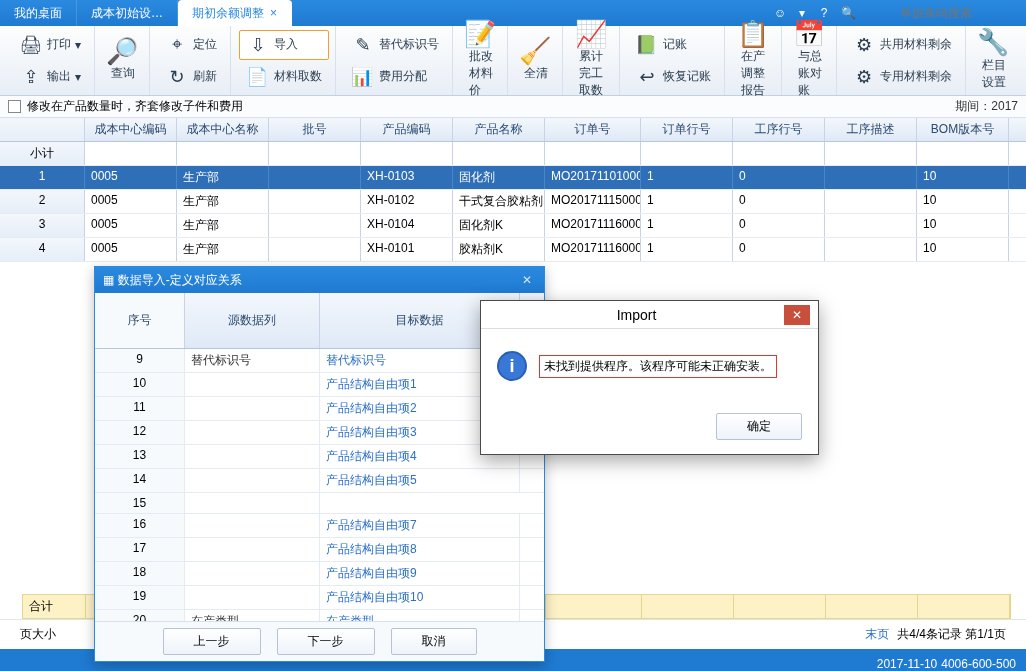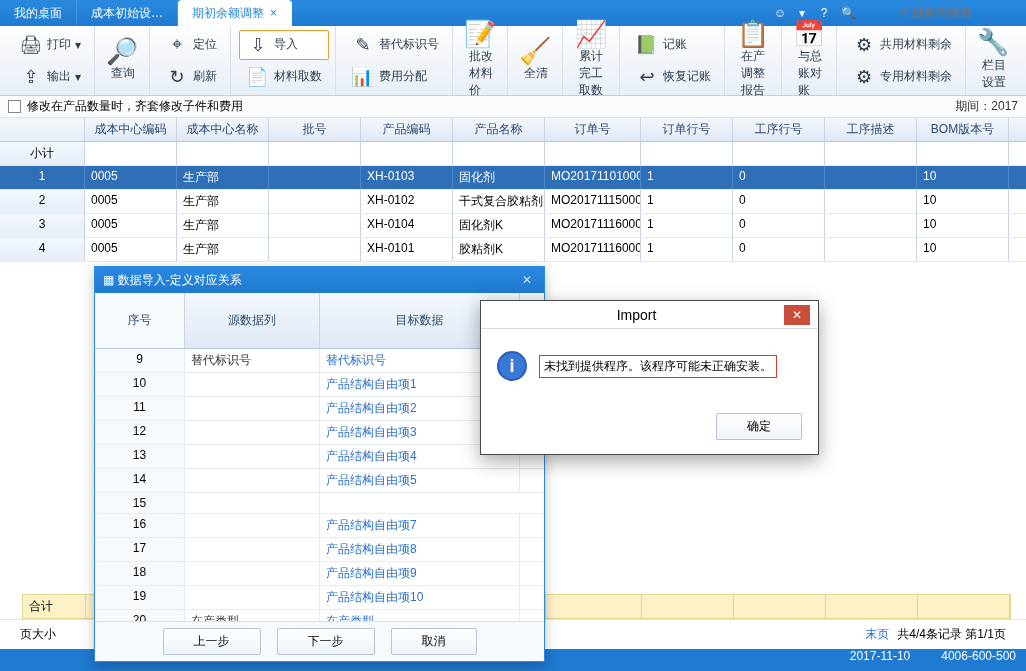--- a/index.html
+++ b/index.html
@@ -32,21 +32,21 @@
 .gr.sel>div{border-right-color:#4a85c7;}
 .rowhead{width:85px;background:linear-gradient(#f3f7fc,#e6eef8);text-align:center;}
 .gr.sel .rowhead{background:#2f6fb7;}
 .c-code{width:92px}.c-name{width:92px}.c-batch{width:92px}.c-pcode{width:92px}.c-pname{width:92px}.c-order{width:96px}.c-orow{width:92px}.c-prow{width:92px}.c-desc{width:92px}.c-bom{width:92px}
 .subtotal-row{display:flex;border-bottom:1px solid #e5ebf3;}
 .subtotal-row>div{border-right:1px solid #c8d4e6;padding:3px 6px;}
 .total-row{position:absolute;left:22px;bottom:52px;display:flex;background:#fdf1c6;border:1px solid #e4d58f;}
 .total-row>div{border-right:1px solid #e4d58f;padding:3px 6px;}
 .pager{position:absolute;left:0;right:0;bottom:22px;height:30px;display:flex;align-items:center;gap:8px;padding:0 20px;background:#fff;border-top:1px solid #e1e6ee;}
 .pager .link{color:#2a6fc9;cursor:pointer;}
-.status{position:absolute;left:0;right:0;bottom:0;height:22px;background:#1f7ad1;color:#fff;display:flex;align-items:flex-start;justify-content:flex-end;padding:0 10px;gap:31px;}
+.status{position:absolute;left:0;right:0;bottom:0;height:22px;background:#1f7ad1;color:#fff;display:flex;align-items:flex-end;justify-content:flex-end;padding:0 10px;gap:4px;}
 
 .dlg{position:absolute;left:94px;top:266px;width:451px;background:#fff;border:1px solid #2a8ae0;box-shadow:0 4px 12px rgba(0,0,0,.25);}
 .dlg-t{height:26px;background:linear-gradient(#2a8ae0,#1f7ad1);color:#fff;display:flex;align-items:center;padding:0 8px;}
 .dlg-t .sp{flex:1;}
 .dlg-t .x{color:#cfe6fb;cursor:pointer;padding:0 4px;}
 .dlg-body{height:328px;overflow:hidden;}
 .dlg-grid .gh2{display:flex;background:linear-gradient(#f3f7fc,#dfe9f6);border-bottom:1px solid #b6c6dc;}
 .dlg-grid .gh2>div{border-right:1px solid #c8d4e6;padding:19px 6px;text-align:center;color:#2b4a6f;}
 .dlg-grid .gr2{display:flex;border-bottom:1px solid #e5ebf3;}
 .dlg-grid .gr2>div{border-right:1px solid #e5ebf3;padding:3px 6px;white-space:nowrap;overflow:hidden;}

